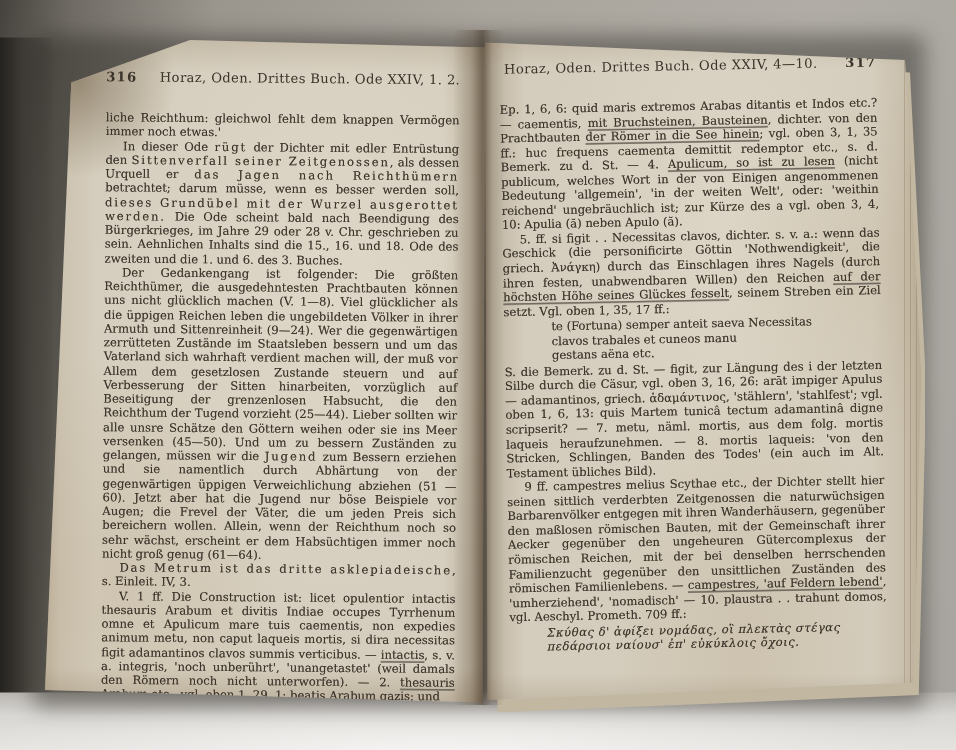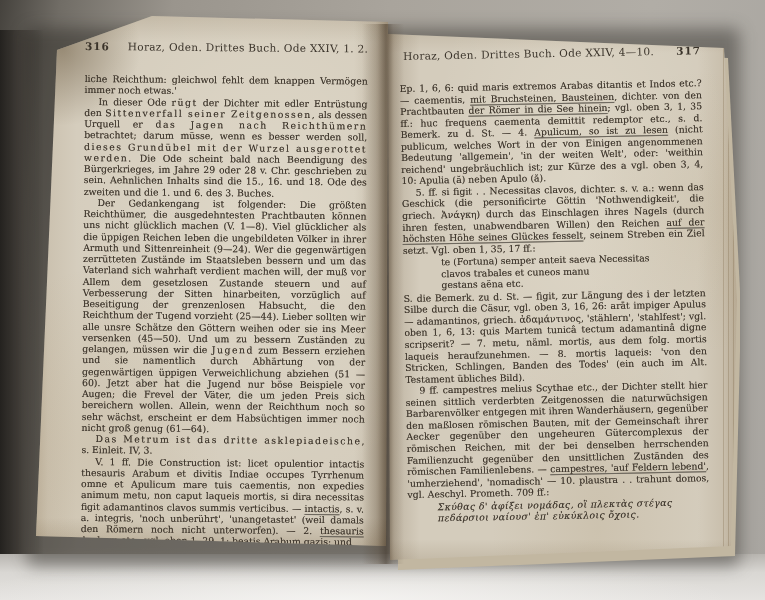--- a/index.html
+++ b/index.html
@@ -11,21 +11,21 @@
   .dark-left{position:absolute;left:0;top:30px;width:44px;height:530px;z-index:0;
     background:linear-gradient(90deg,#24221f 0%,#3f3b36 40%,rgba(95,91,84,0) 100%);}
   .surface{position:absolute;left:0;bottom:0;width:100%;height:46px;z-index:0;
     background:linear-gradient(180deg,#b8b5b0 0%,#d9d7d3 40%,#e5e3e0 100%);}
   .surface::after{content:"";position:absolute;inset:0;
     background:radial-gradient(ellipse at 45% 100%,rgba(248,247,245,0.8),rgba(0,0,0,0) 65%);}
   .book-shadow{position:absolute;left:26px;top:28px;width:714px;height:538px;z-index:1;
     background:rgba(33,30,26,0.42);border-radius:8px;filter:blur(8px);}
   .page{position:absolute;z-index:2;}
   .page-left{
-    left:30px;top:10px;width:360px;height:540px;
+    left:30px;top:26px;width:360px;height:540px;
     clip-path:polygon(27px 40px,122px 6px,358px 12px,356px 536px,6px 526px);
     background-color:#d5cdbd;
     background-image:
       radial-gradient(circle at 9% 7%,rgba(95,78,52,0.5),rgba(95,78,52,0) 13%),
       radial-gradient(ellipse at 66% 38%,rgba(255,250,235,0.22),rgba(0,0,0,0) 60%),
       radial-gradient(ellipse at 18% 82%,rgba(150,122,72,0.10),rgba(0,0,0,0) 30%),
       linear-gradient(90deg,rgba(134,112,80,0.38) 0%,rgba(134,112,80,0.12) 5%,rgba(134,112,80,0) 13%),
       linear-gradient(270deg,rgba(104,84,56,0.5) 0%,rgba(104,84,56,0.16) 4%,rgba(104,84,56,0) 10%),
       linear-gradient(0deg,rgba(120,100,70,0.3) 0%,rgba(120,100,70,0) 6%),
       linear-gradient(180deg,rgba(120,100,70,0.24) 0%,rgba(120,100,70,0) 6%);

